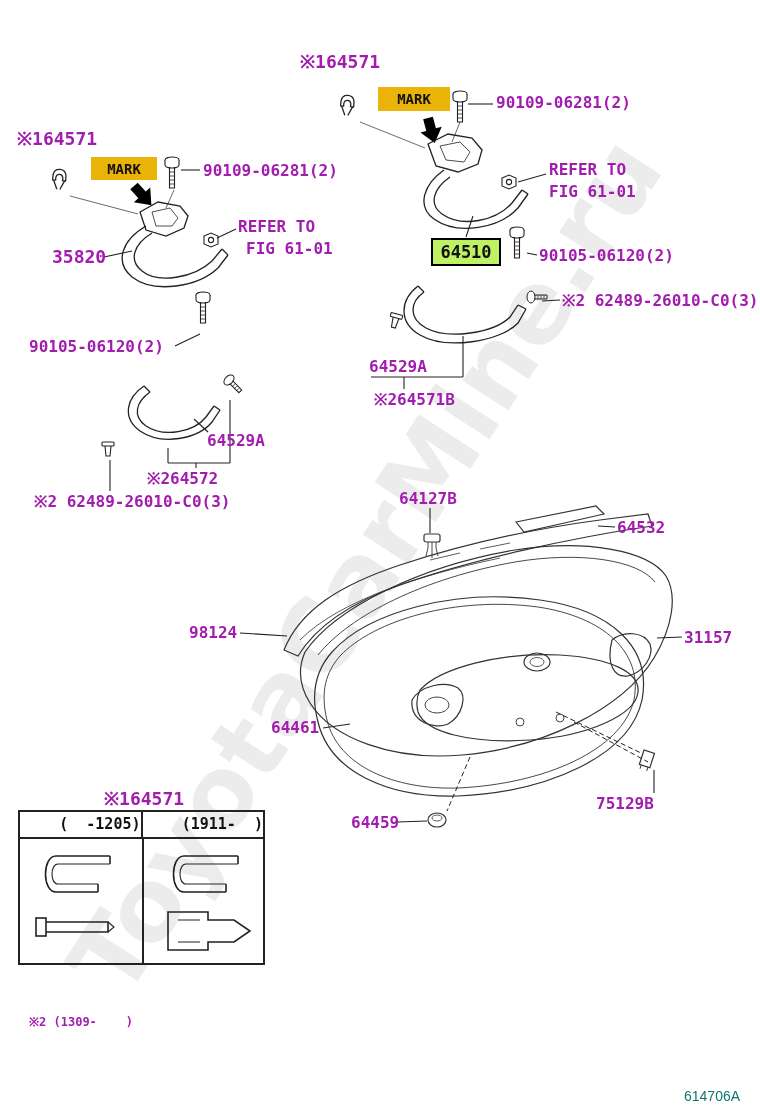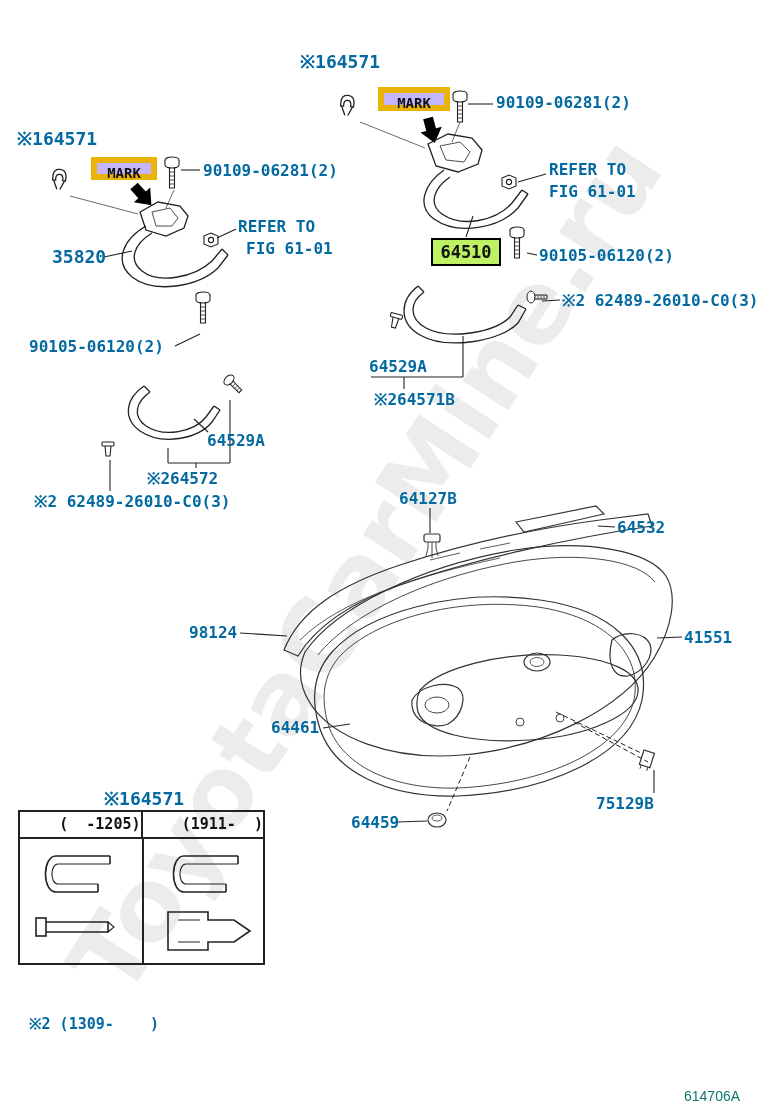--- a/index.html
+++ b/index.html
@@ -1,23 +1,23 @@
 <!DOCTYPE html>
 <html><head>
 <meta charset="utf-8">
 <style>
   *{box-sizing:border-box;margin:0;padding:0}
   html,body{background:#fff}
   #stage{position:relative;width:760px;height:1112px;background:#ffffff;overflow:hidden;
          font-family:"DejaVu Sans Mono",monospace;color:#111}
   svg.art{position:absolute;left:0;top:0}
-  .lbl{position:absolute;font:bold 16px/1.15 "DejaVu Sans Mono",monospace;white-space:pre;color:#0369a1}
+  .lbl{position:absolute;font:bold 16px/1.15 "DejaVu Sans Mono",monospace;white-space:pre;color:#a21caf}
   .big{font-size:18px}
-  .sm{font-size:15px}
-  .markbox{position:absolute;border:6px solid #eab308;background:#c4b5fd;text-align:center;
+  .sm{font-size:12px}
+  .markbox{position:absolute;border:2px solid #eab308;background:#eab308;text-align:center;
            font:bold 14px/20px "DejaVu Sans Mono",monospace;white-space:pre}
   .hlbox{position:absolute;border:2.5px solid #000;background:#bef264;text-align:center;
          font:bold 17px/24px "DejaVu Sans Mono",monospace}
   .code{position:absolute;font:14px "Liberation Sans",sans-serif;color:#0f766e}
   .legend-table{position:absolute;border:2px solid #222;background:transparent}
   .lt-header{display:flex;height:27px;border-bottom:2px solid #222}
   .lt-cell{flex:1;text-align:right;font:bold 15px/25px "DejaVu Sans Mono",monospace;white-space:pre}
   .lt-cell + .lt-cell{border-left:2px solid #222}
   .lt-body{position:relative;height:calc(100% - 27px)}
   .lt-body::after{content:'';position:absolute;left:50%;top:0;bottom:0;border-left:2px solid #222}
@@ -215,21 +215,21 @@
   <div class="lbl" style="left:246px;top:240px">FIG 61-01</div>
   <div class="lbl big" style="left:52px;top:247px">35820</div>
   <div class="lbl" style="left:29px;top:338px">90105-06120(2)</div>
   <div class="lbl" style="left:207px;top:432px">64529A</div>
   <div class="lbl" style="left:147px;top:470px">※264572</div>
   <div class="lbl" style="left:34px;top:493px">※2 62489-26010-C0(3)</div>
 
   <div class="lbl" style="left:399px;top:490px">64127B</div>
   <div class="lbl" style="left:617px;top:519px">64532</div>
   <div class="lbl" style="left:189px;top:624px">98124</div>
-  <div class="lbl" style="left:684px;top:629px">41551</div>
+  <div class="lbl" style="left:684px;top:629px">31157</div>
   <div class="lbl" style="left:271px;top:719px">64461</div>
   <div class="lbl" style="left:596px;top:795px">75129B</div>
   <div class="lbl" style="left:351px;top:814px">64459</div>
 
   <div class="lbl big" style="left:104px;top:789px">※164571</div>
   <div class="legend-table" style="left:18px;top:810px;width:247px;height:155px">
     <div class="lt-header">
       <div class="lt-cell">(  -1205)</div>
       <div class="lt-cell">(1911-  )</div>
     </div>

